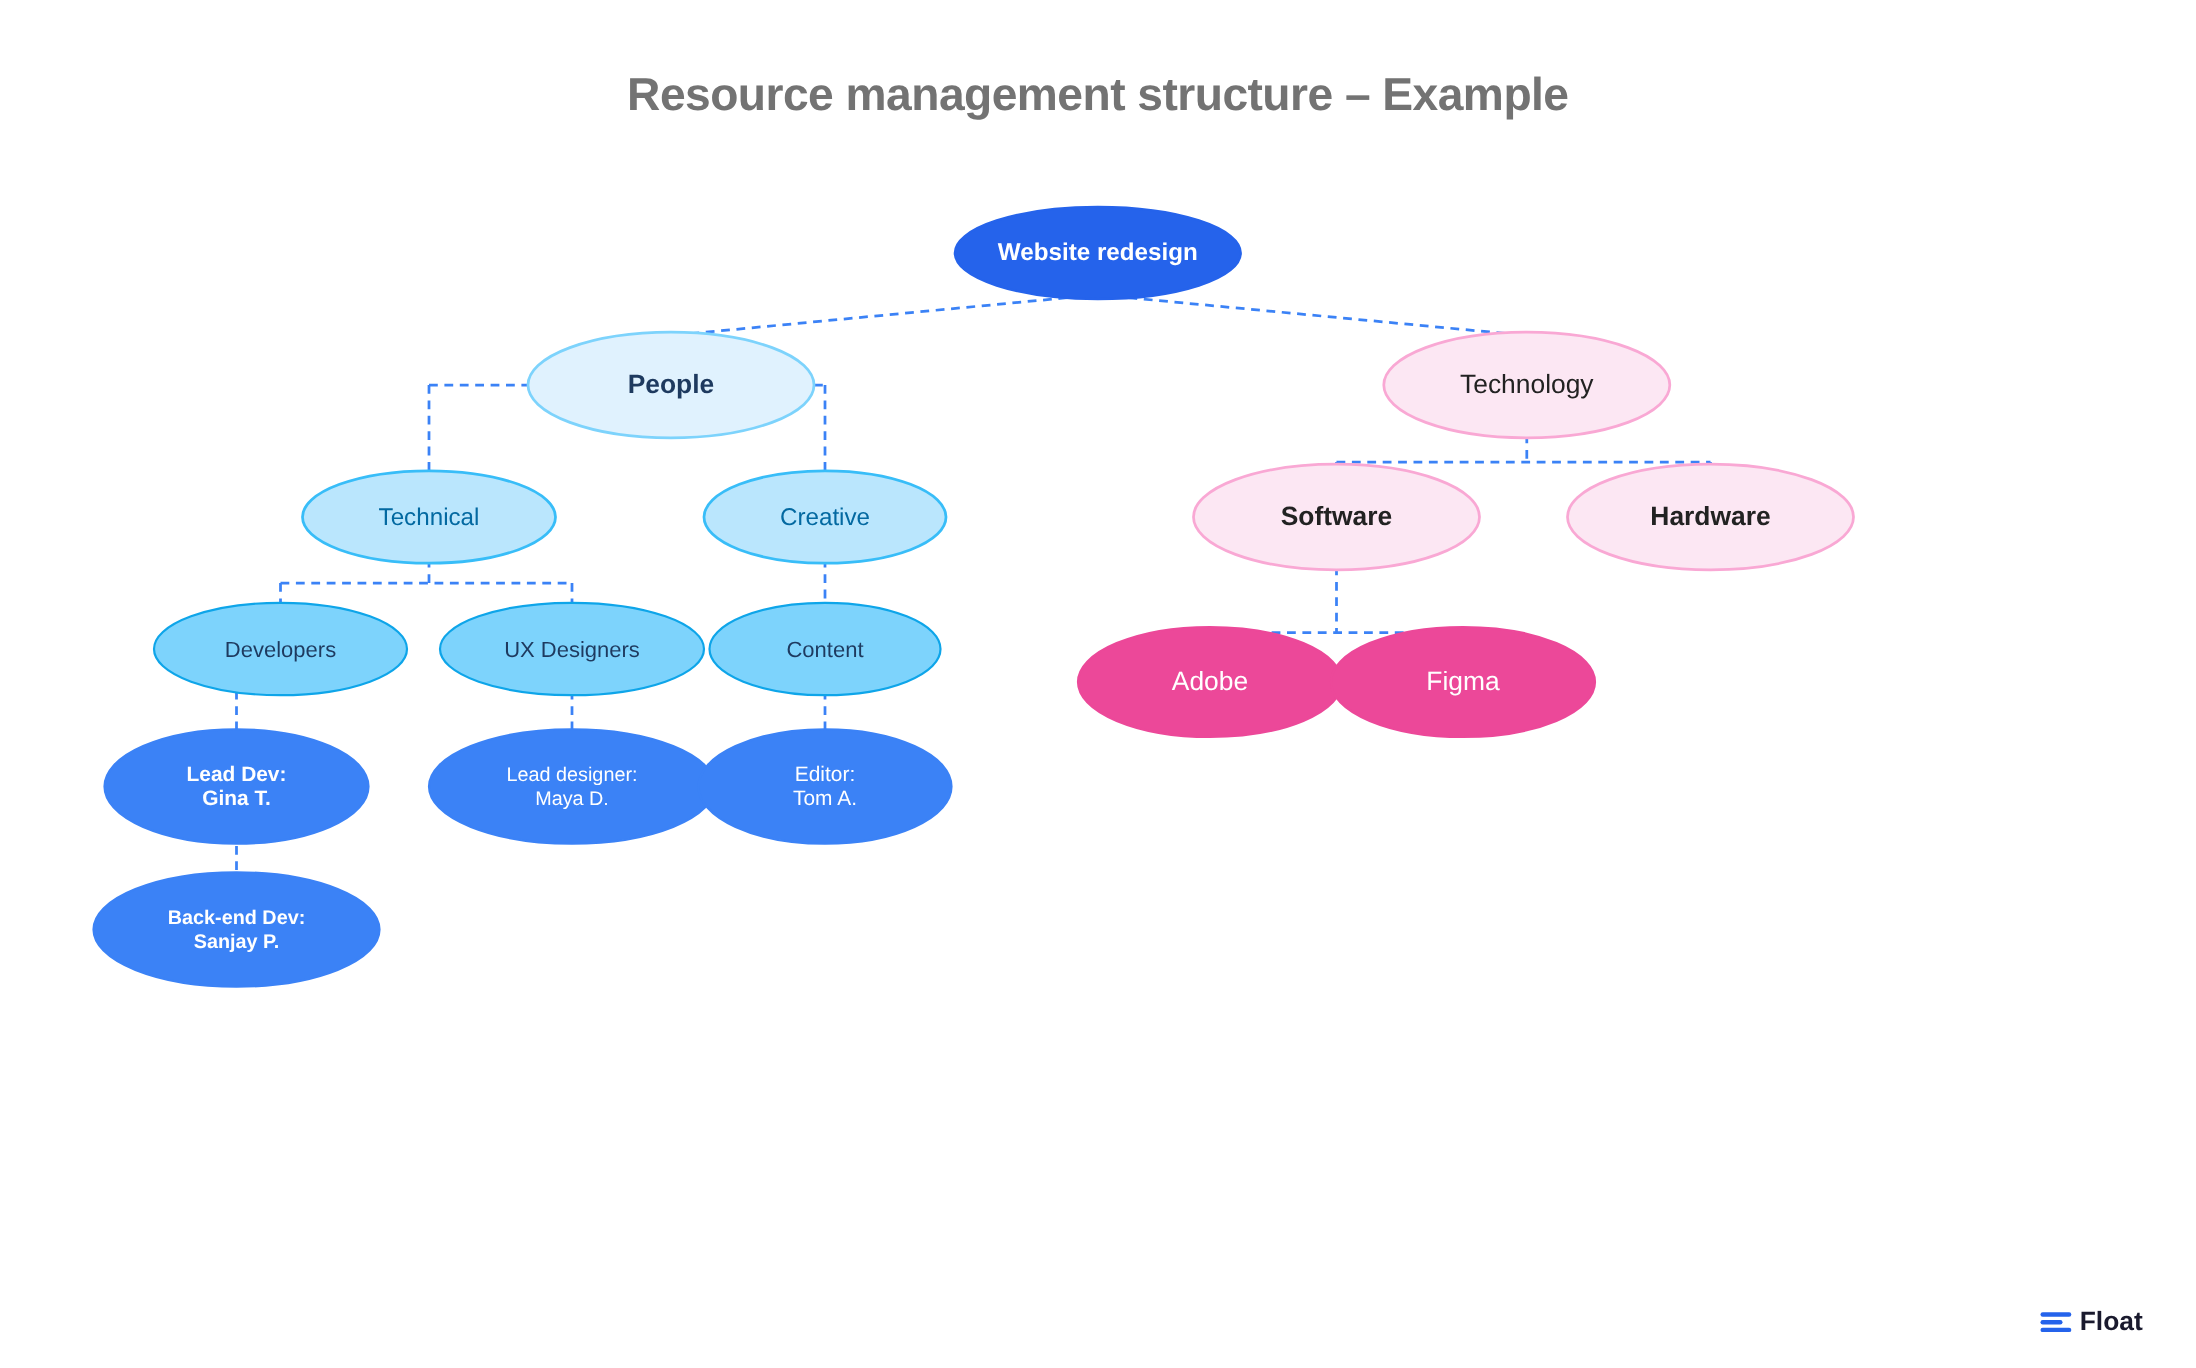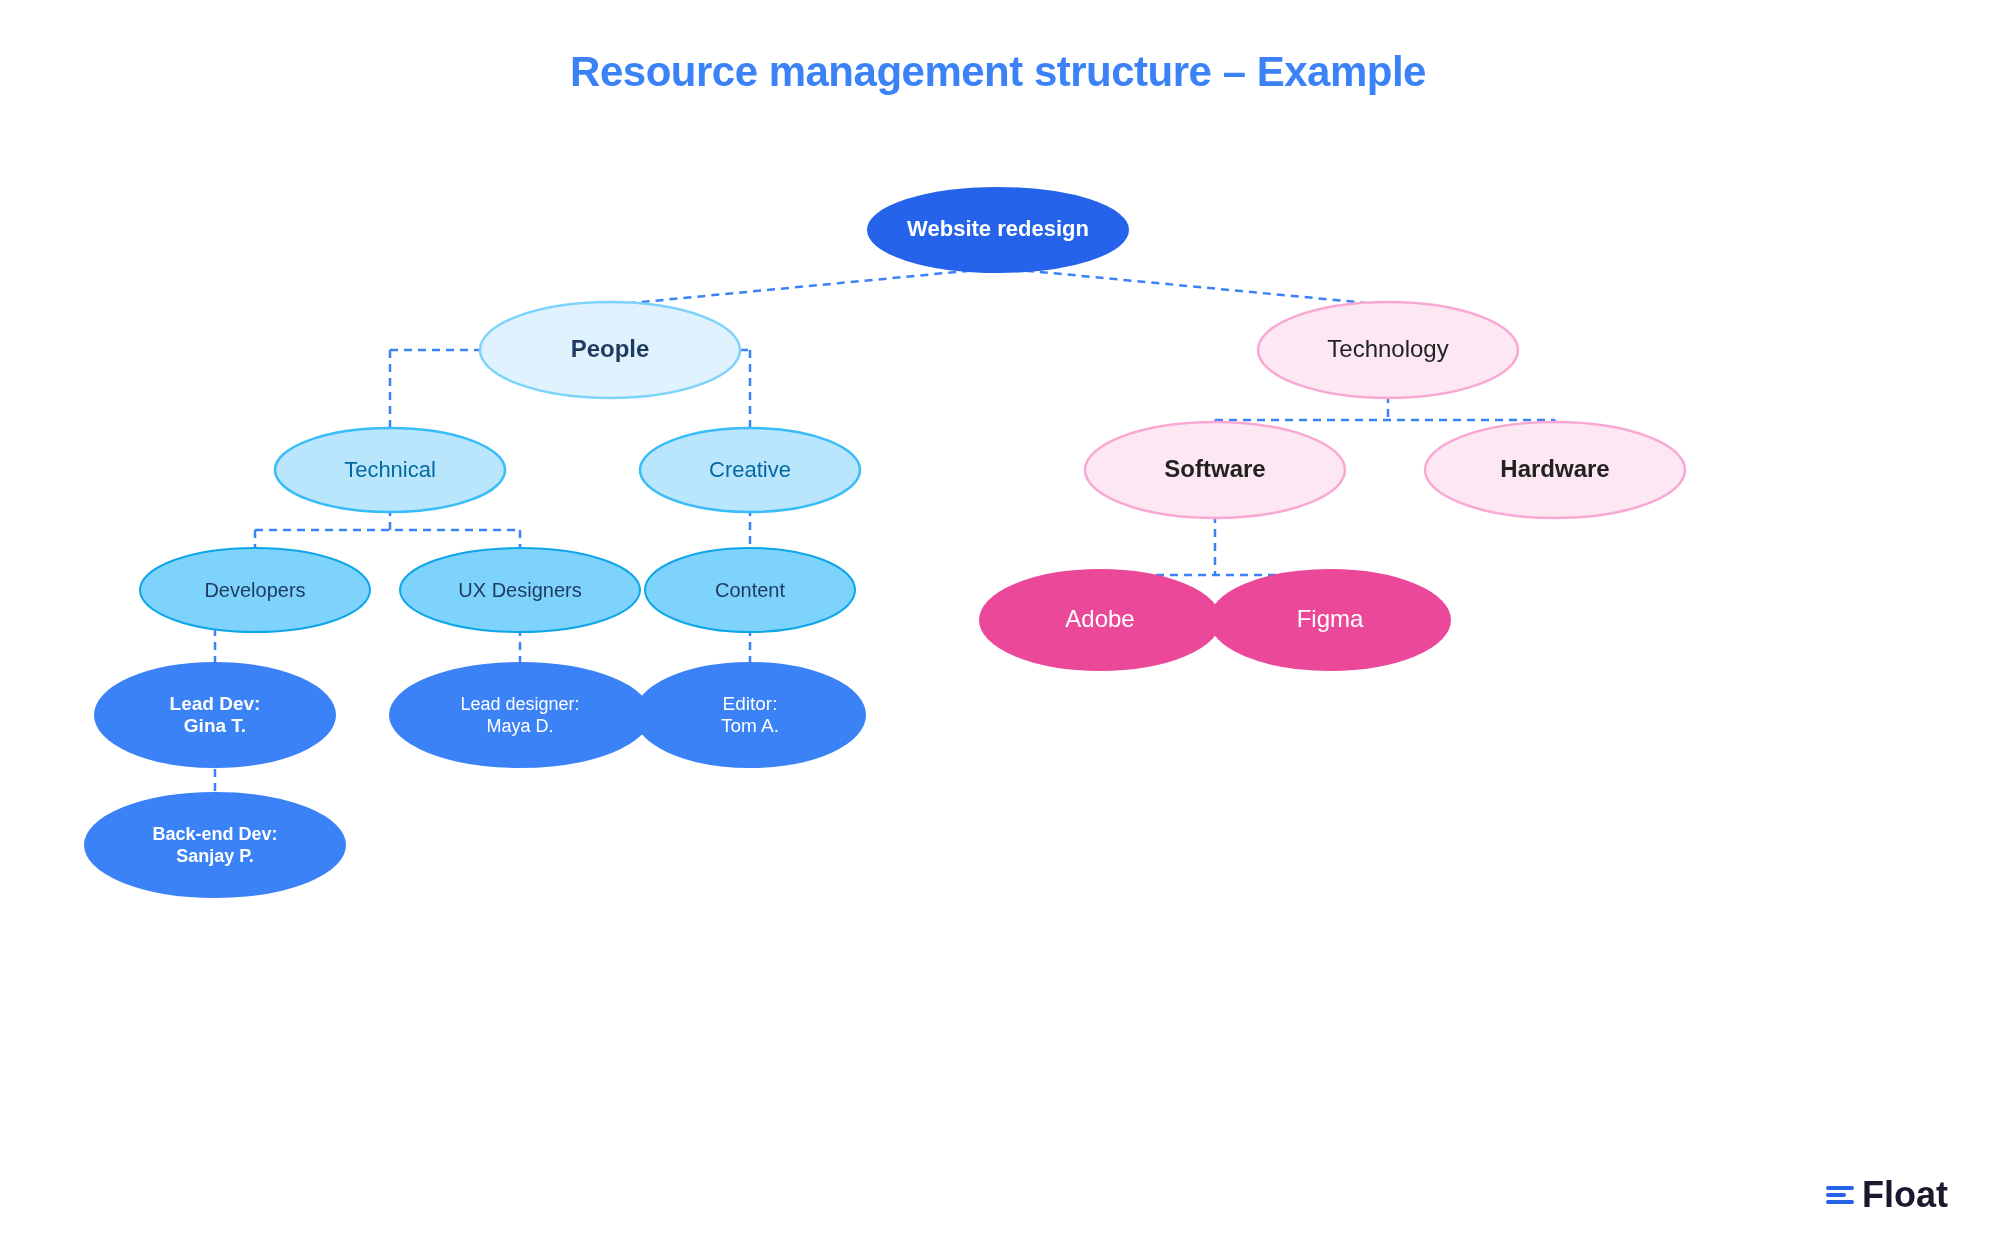--- a/index.html
+++ b/index.html
@@ -8,40 +8,40 @@
       font-family: 'Arial', sans-serif;
       width: 1996px;
       height: 1244px;
       overflow: hidden;
       position: relative;
     }
     .page-title {
       text-align: center;
       font-size: 42px;
       font-weight: 600;
-      color: #3b82f6;
-      padding-top: 48px;
+      color: #737373;
+      padding-top: 62px;
       letter-spacing: -0.5px;
     }
     svg#diagram {
       position: absolute;
       top: 0;
       left: 0;
       width: 1996px;
       height: 1244px;
       overflow: visible;
     }
     .logo {
       position: absolute;
       bottom: 28px;
       right: 48px;
       display: flex;
       align-items: center;
       gap: 8px;
-      font-size: 36px;
+      font-size: 24px;
       font-weight: 700;
       color: #1a1a2e;
     }
     .logo-icon {
       display: flex;
       flex-direction: column;
       gap: 3px;
       justify-content: center;
     }
     .logo-line {

